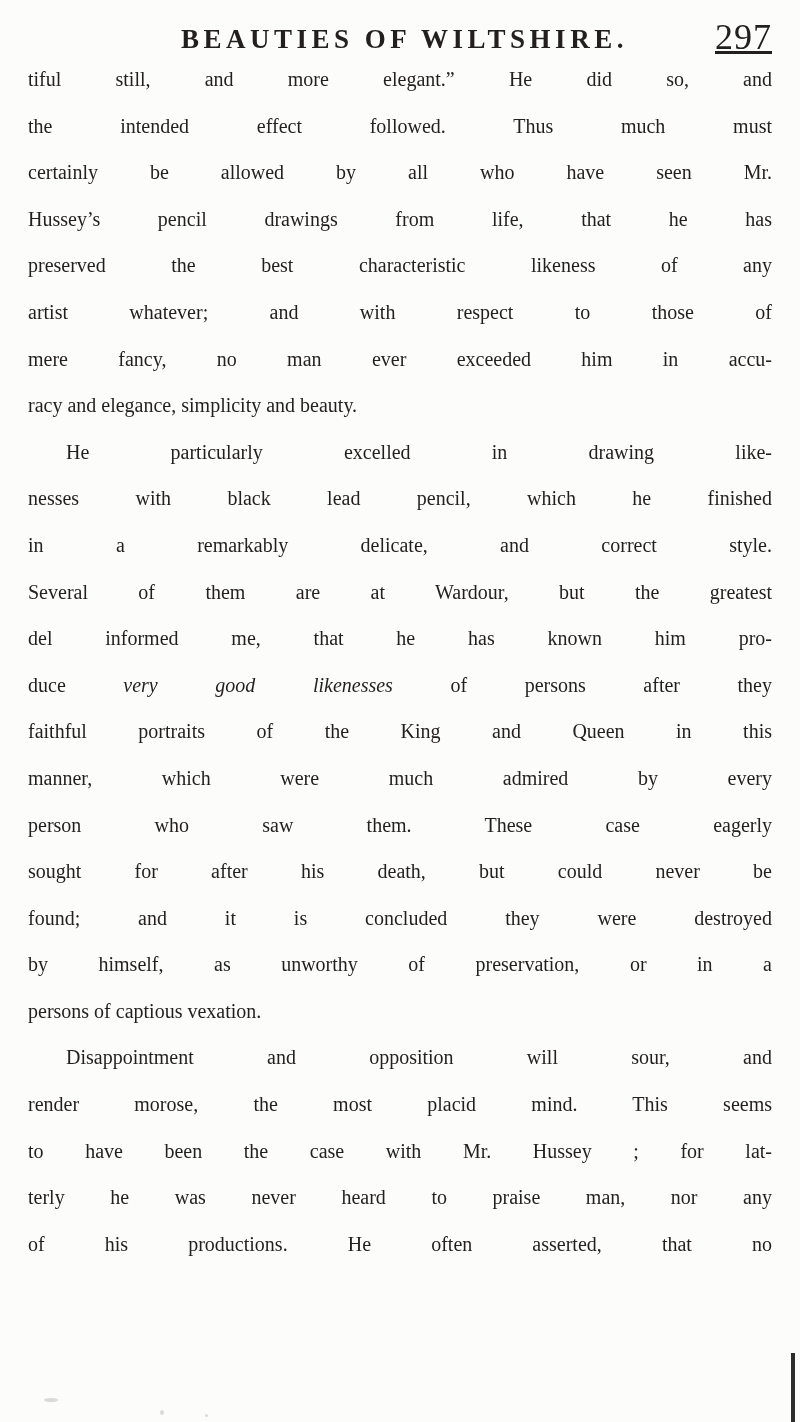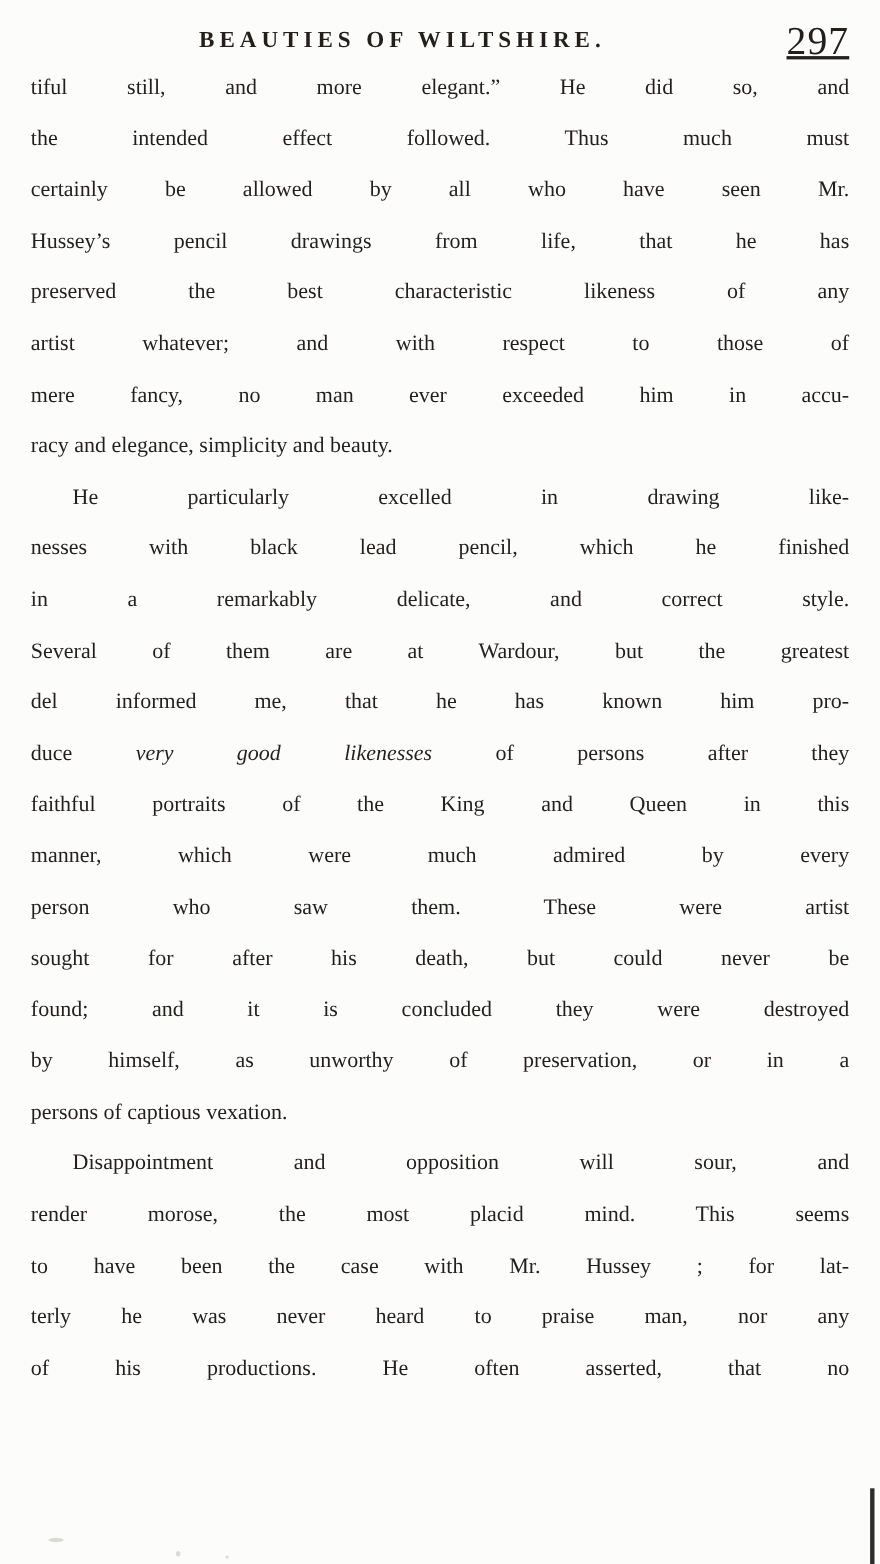--- a/index.html
+++ b/index.html
@@ -20,21 +20,21 @@
     position: absolute;
     top: 10px;
     left: 0;
     width: 800px;
     height: 48px;
   }
   .header-title {
     position: absolute;
     left: 181px;
     top: 14px;
-    font-size: 21px;
+    font-size: 27px;
     font-weight: bold;
     letter-spacing: 4.5px;
     white-space: nowrap;
   }
   .page-number {
     position: absolute;
     right: 28px;
     top: 6px;
     font-size: 36px;
     letter-spacing: 1px;
@@ -96,21 +96,21 @@
       <div class="line"><span>mere fancy, no man ever exceeded him in accu-</span></div>
       <div class="line left"><span>racy and elegance, simplicity and beauty.</span></div>
       <div class="line indent"><span>He particularly excelled in drawing like-</span></div>
       <div class="line"><span>nesses with black lead pencil, which he finished</span></div>
       <div class="line"><span>in a remarkably delicate, and correct style.</span></div>
       <div class="line"><span>Several of them are at Wardour, but the greatest</span></div>
       <div class="line"><span>del informed me, that he has known him pro-</span></div>
       <div class="line"><span>duce </span><em>very good likenesses</em><span> of persons after they</span></div>
       <div class="line"><span>faithful portraits of the King and Queen in this</span></div>
       <div class="line"><span>manner, which were much admired by every</span></div>
-      <div class="line"><span>person who saw them.  These were artist</span></div>
+      <div class="line"><span>person who saw them.  These case eagerly</span></div>
       <div class="line"><span>sought for after his death, but could never be</span></div>
       <div class="line"><span>found; and it is concluded they were destroyed</span></div>
       <div class="line"><span>by himself, as unworthy of preservation, or in a</span></div>
       <div class="line left"><span>persons of captious vexation.</span></div>
       <div class="line indent"><span>Disappointment and opposition will sour, and</span></div>
       <div class="line"><span>render morose, the most placid mind.  This seems</span></div>
       <div class="line"><span>to have been the case with Mr. Hussey ; for lat-</span></div>
       <div class="line"><span>terly he was never heard to praise man, nor any</span></div>
       <div class="line"><span>of his productions.  He often asserted, that no</span></div>
     </div>

